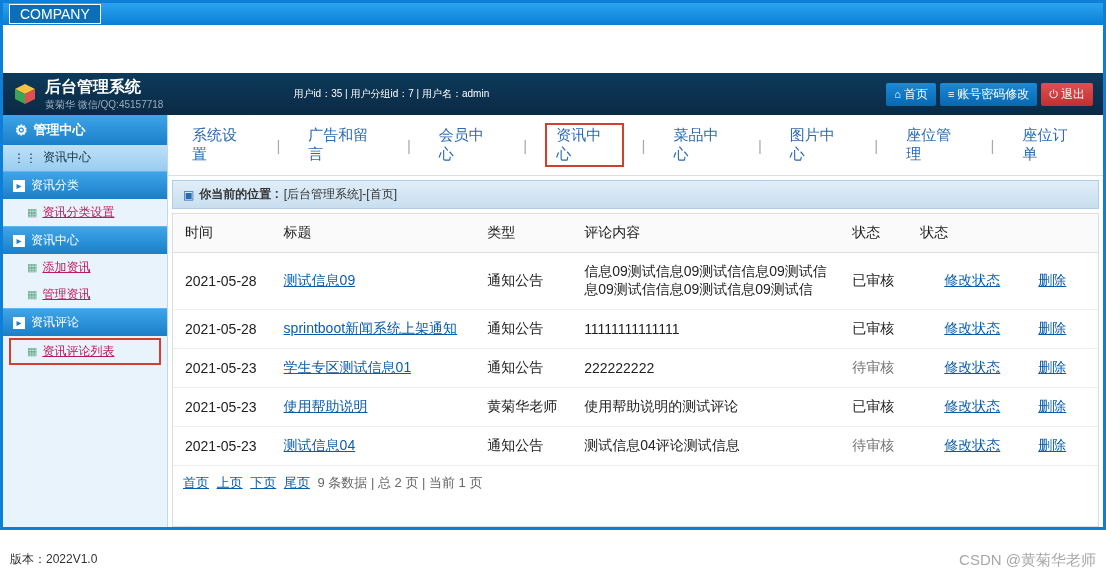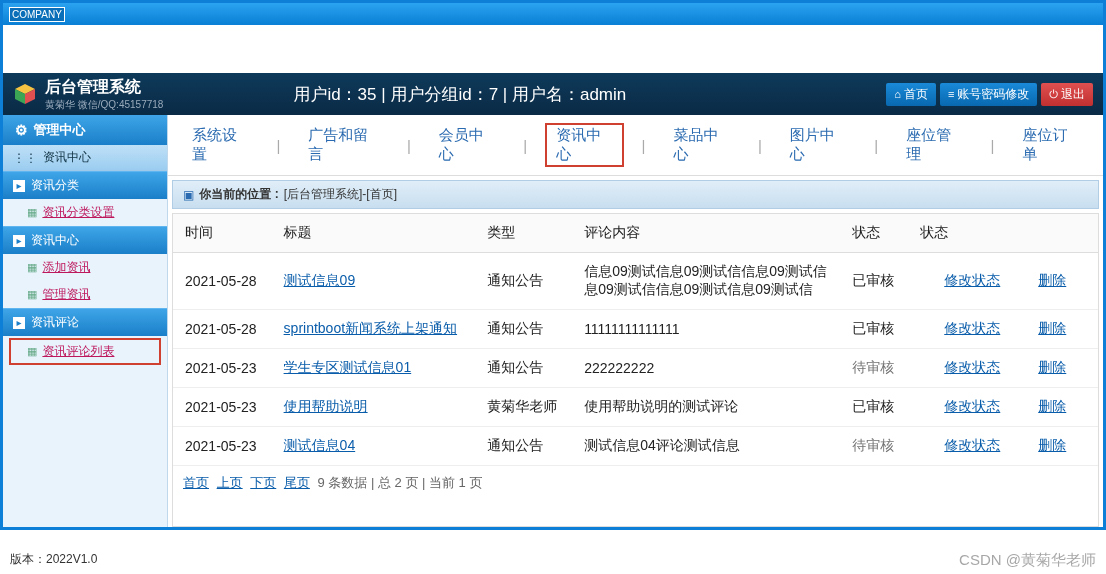--- a/index.html
+++ b/index.html
@@ -1,28 +1,28 @@
 <!DOCTYPE html>
 <html><head>
   <meta charset="utf-8">
   <style>
     * { margin: 0; padding: 0; box-sizing: border-box; }
     body { font-family: "Microsoft YaHei", Arial, sans-serif; font-size: 13px; background: #fff; width: 1106px; height: 574px; overflow: hidden; position: relative; }
     
     .window-frame { border: 3px solid #0d7fd6; width: 1106px; height: 530px; display: flex; flex-direction: column; background: #fff; }
     .titlebar { background: linear-gradient(#2ba3f0, #0a7fd5); height: 22px; display: flex; align-items: center; padding: 0 6px; }
-    .titlebar-text { background: #0a6fb8; color: #fff; font-size: 10px; padding: 1px 2px; border: 1px solid #fff; }
+    .titlebar-text { background: #0a6fb8; color: #fff; font-size: 14px; padding: 1px 10px; border: 1px solid #fff; }
     
     .header { background: linear-gradient(#0e3a5a, #0a2a45); height: 42px; display: flex; align-items: center; color: #fff; padding: 0 10px; margin-top: 48px; }
     .logo-cube { width: 24px; height: 24px; margin-right: 8px; position: relative; }
     .logo-cube svg { width: 24px; height: 24px; }
     .brand { display: flex; flex-direction: column; }
     .brand-title { font-size: 16px; font-weight: bold; color: #fff; }
     .brand-sub { font-size: 10px; color: #9ab; }
-    .user-info { margin-left: 130px; font-size: 17px; color: #fff; font-weight: 500; }
+    .user-info { margin-left: 130px; font-size: 10px; color: #fff; font-weight: 500; }
     .header-right { margin-left: auto; display: flex; gap: 4px; }
     .hbtn { background: linear-gradient(#1a8ad8, #0868b0); color: #fff; padding: 3px 8px; font-size: 12px; border-radius: 2px; cursor: pointer; display: flex; align-items: center; gap: 3px; }
     .hbtn.red { background: linear-gradient(#e05050, #c03030); }
     .hicon { font-size: 11px; }
     
     .body-row { flex: 1; display: flex; overflow: hidden; }
     
     .sidebar { width: 165px; background: #e8f3fc; display: flex; flex-direction: column; border-right: 1px solid #c0d8ec; }
     .side-head { background: linear-gradient(#3fa5e8, #1a7fc8); color: #fff; font-size: 13px; font-weight: bold; padding: 6px 12px; display: flex; align-items: center; gap: 6px; }
     .side-gear { font-size: 14px; }

